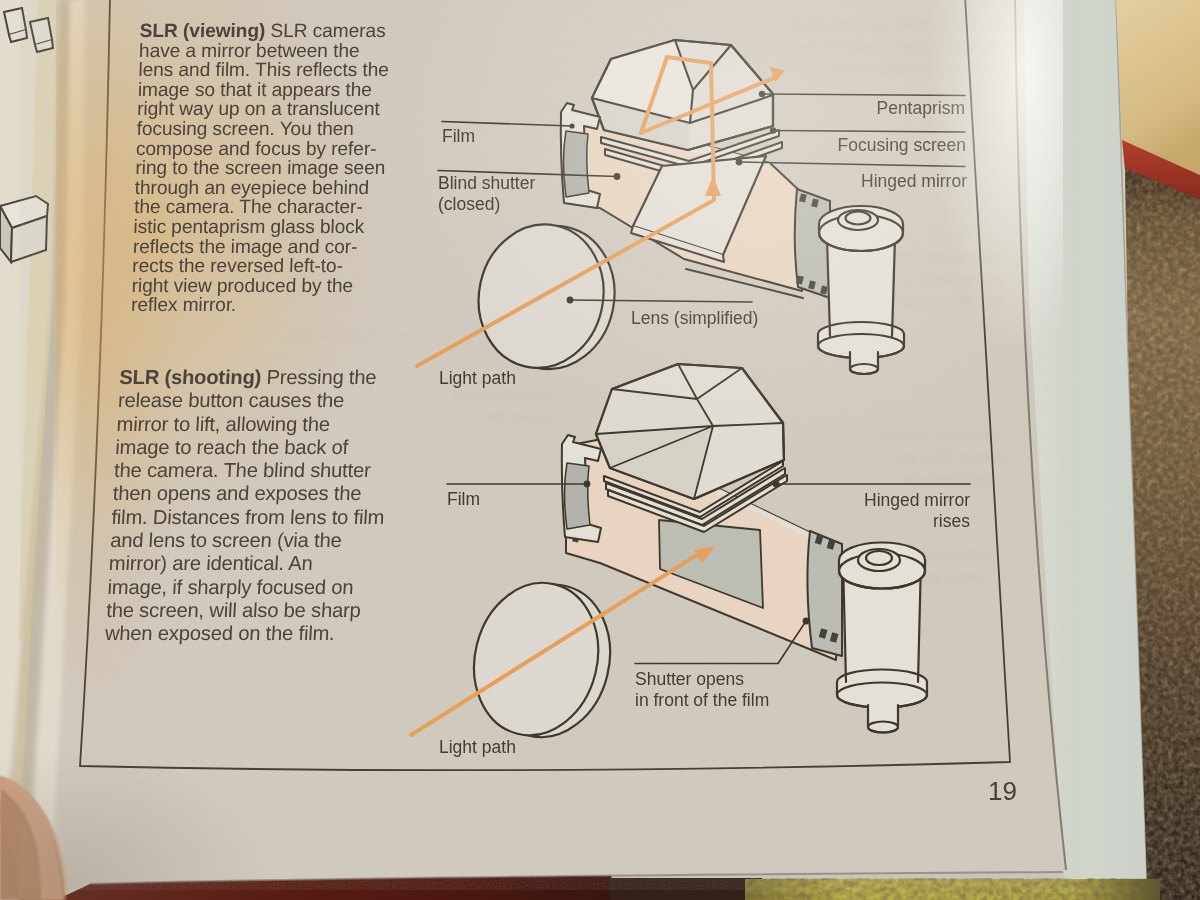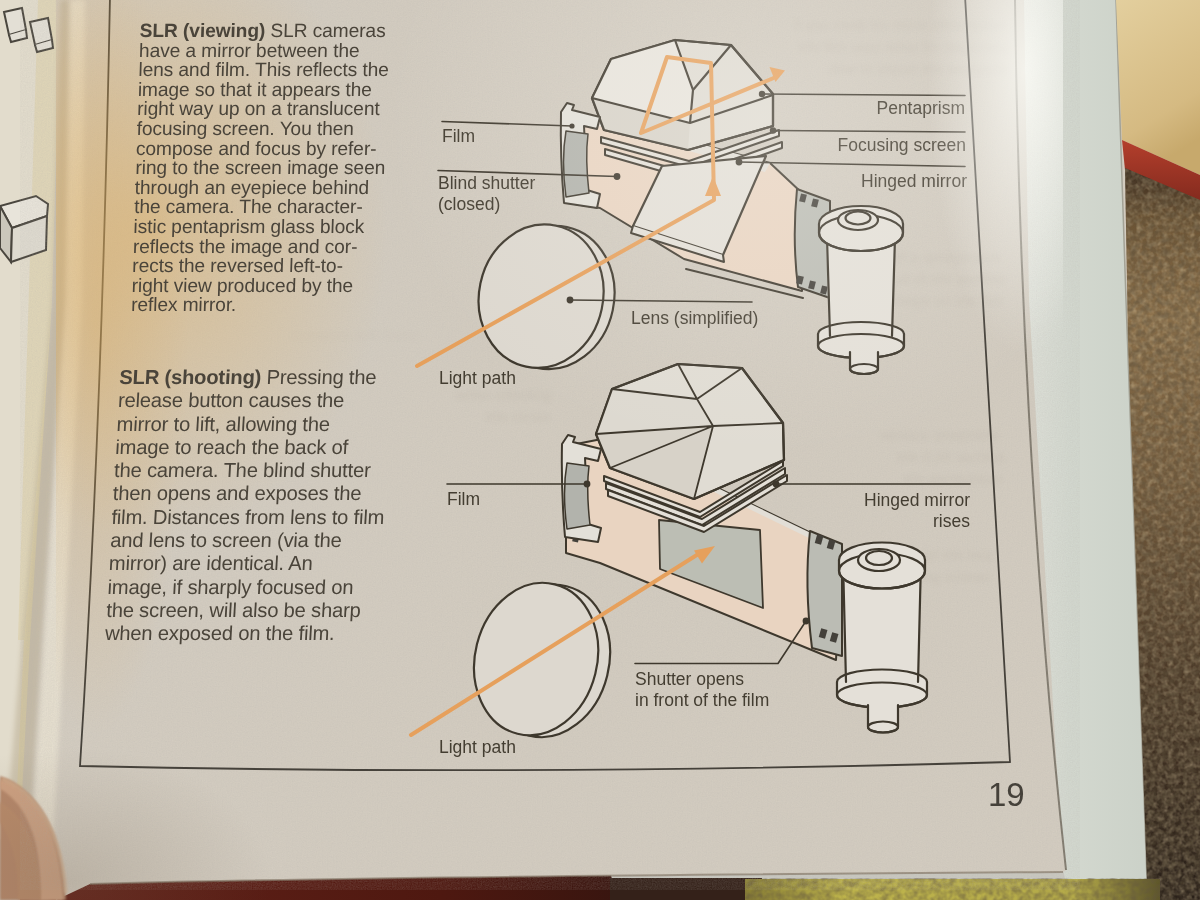--- a/index.html
+++ b/index.html
@@ -5,21 +5,21 @@
   html,body{margin:0;padding:0;background:#888;}
   *{-webkit-font-smoothing:antialiased;}
   #stage{position:relative;width:1200px;height:900px;overflow:hidden;
     background:#d2cbbf;font-family:"Liberation Sans",sans-serif;}
   #svgmain{position:absolute;left:0;top:0;}
   .para{position:absolute;color:#4a443a;}
   #p1{left:140px;top:21px;width:300px;font-size:19.2px;line-height:19.6px;
       transform:skewX(-1.8deg);transform-origin:0 0;letter-spacing:-0.1px;}
   #p2{left:120px;top:366px;width:310px;font-size:20.2px;line-height:23.3px;
       transform:skewX(-3.2deg);transform-origin:0 0;letter-spacing:-0.2px;}
-  #pageno{position:absolute;left:988px;top:776px;font-size:33px;color:#45413a;}
+  #pageno{position:absolute;left:988px;top:776px;font-size:26px;color:#45413a;}
 </style>
 </head>
 <body>
 <div id="stage">
   <svg id="svgmain" width="1200" height="900" viewBox="0 0 1200 900">
     <defs>
       <filter id="grain" x="0" y="0" width="100%" height="100%">
         <feTurbulence type="fractalNoise" baseFrequency="0.55" numOctaves="2" seed="7" result="n"></feTurbulence>
         <feColorMatrix in="n" type="matrix" values="0 0 0 0 0  0 0 0 0 0  0 0 0 0 0  0.8 0.8 0.8 0 0" result="a"></feColorMatrix>
         <feComposite operator="in" in="a" in2="SourceGraphic"></feComposite>

